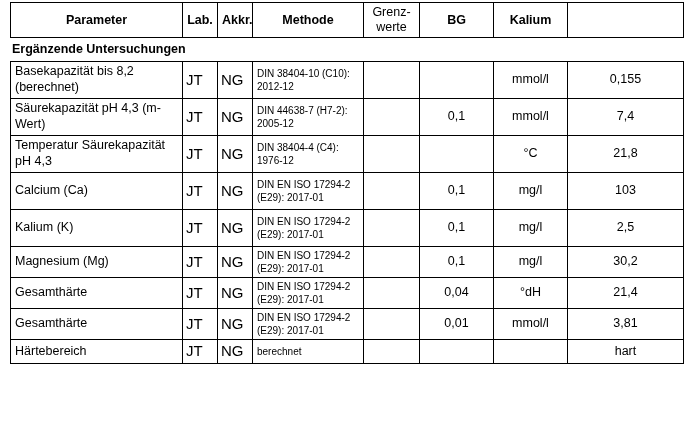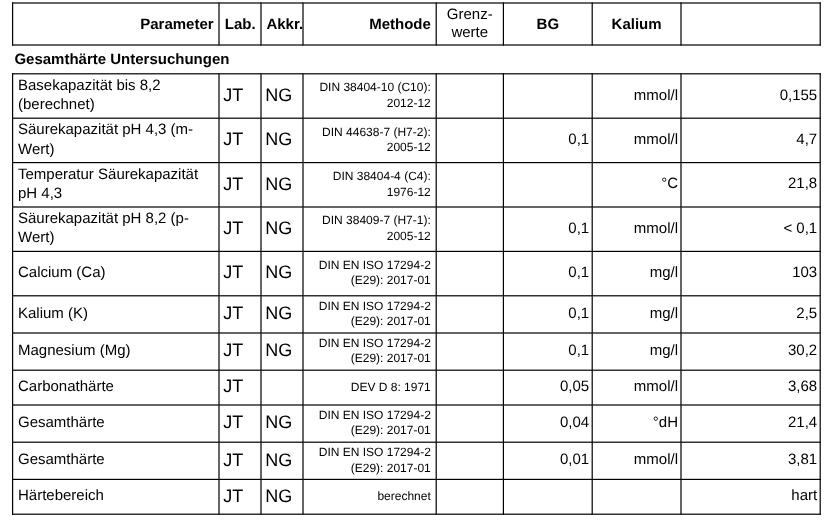--- a/index.html
+++ b/index.html
@@ -27,21 +27,21 @@
     border: 1px solid #000;
     vertical-align: middle;
     overflow: hidden;
   }
 
   
   .head-tbl tr { height: 34px; }
   .head-tbl th {
     font-size: 12.5px;
     font-weight: bold;
-    text-align: right;
+    text-align: center;
     padding: 2px 4px;
     line-height: 1.2;
   }
   .head-tbl th.center { text-align: center; padding: 2px 2px; }
   .head-tbl th.normal { font-weight: normal; white-space: pre-line; }
 
   
   .section-title {
     height: 23px;
     line-height: 22px;
@@ -57,23 +57,22 @@
     padding: 2px 4px;
   }
   .body-tbl td.lab, .body-tbl td.akkr {
     font-size: 15px;
     padding: 2px 3px;
   }
   .body-tbl td.methode {
     font-size: 10px;
     line-height: 1.3;
     padding: 2px 4px;
-    text-align: right;
-  }
-  .body-tbl td.center { text-align: right; padding: 2px 2px; }
+  }
+  .body-tbl td.center { text-align: center; padding: 2px 2px; }
 
   
   .body-tbl tr:nth-child(-n+5)            { height: 37px; }
   .body-tbl tr:nth-child(n+6):nth-child(-n+8) { height: 29px; }
   .body-tbl tr:nth-child(9)               { height: 21px; }
   .body-tbl tr:nth-child(10),
   .body-tbl tr:nth-child(11)              { height: 29px; }
   .body-tbl tr:nth-child(12)              { height: 22px; } 
 </style>
 </head>
@@ -101,21 +100,21 @@
           <th>Methode</th>
           <th class="center normal">Grenz-
 werte</th>
           <th class="center">BG</th>
           <th class="center">Kalium</th>
           <th class="center"></th>
         </tr>
       </tbody>
     </table>
 
-    <div class="section-title">Gesamthärte Untersuchungen</div>
+    <div class="section-title">Ergänzende Untersuchungen</div>
 
     <table class="tbl body-tbl">
       <colgroup>
         <col style="width:172px">
           <col style="width:35px">
           <col style="width:35px">
           <col style="width:111px">
         <col style="width:56px">
           <col style="width:74px">
           <col style="width:74px">
@@ -135,44 +134,34 @@
   </tr>
 
   <tr>
     <td class="param">Säurekapazität pH 4,3 (m-Wert)</td>
     <td class="lab">JT</td>
     <td class="akkr">NG</td>
     <td class="methode">DIN 44638-7 (H7-2): 2005-12</td>
     <td class="center"></td>
     <td class="center">0,1</td>
     <td class="center">mmol/l</td>
-    <td class="center">4,7</td>
+    <td class="center">7,4</td>
   </tr>
 
   <tr>
     <td class="param">Temperatur Säurekapazität pH 4,3</td>
     <td class="lab">JT</td>
     <td class="akkr">NG</td>
     <td class="methode">DIN 38404-4 (C4): 1976-12</td>
     <td class="center"></td>
     <td class="center"></td>
     <td class="center">°C</td>
     <td class="center">21,8</td>
   </tr>
 
-  <tr>
-    <td class="param">Säurekapazität pH 8,2 (p-Wert)</td>
-    <td class="lab">JT</td>
-    <td class="akkr">NG</td>
-    <td class="methode">DIN 38409-7 (H7-1): 2005-12</td>
-    <td class="center"></td>
-    <td class="center">0,1</td>
-    <td class="center">mmol/l</td>
-    <td class="center">&lt; 0,1</td>
-  </tr>
 
 
   <tr>
     <td class="param">Calcium (Ca)</td>
     <td class="lab">JT</td>
     <td class="akkr">NG</td>
     <td class="methode">DIN EN ISO 17294-2 (E29): 2017-01</td>
     <td class="center"></td>
     <td class="center">0,1</td>
     <td class="center">mg/l</td>
@@ -194,30 +183,20 @@
     <td class="param">Magnesium (Mg)</td>
     <td class="lab">JT</td>
     <td class="akkr">NG</td>
     <td class="methode">DIN EN ISO 17294-2 (E29): 2017-01</td>
     <td class="center"></td>
     <td class="center">0,1</td>
     <td class="center">mg/l</td>
     <td class="center">30,2</td>
   </tr>
 
-  <tr>
-    <td class="param">Carbonathärte</td>
-    <td class="lab">JT</td>
-    <td class="akkr"></td>
-    <td class="methode">DEV D 8: 1971</td>
-    <td class="center"></td>
-    <td class="center">0,05</td>
-    <td class="center">mmol/l</td>
-    <td class="center">3,68</td>
-  </tr>
 
   <tr>
     <td class="param">Gesamthärte</td>
     <td class="lab">JT</td>
     <td class="akkr">NG</td>
     <td class="methode">DIN EN ISO 17294-2 (E29): 2017-01</td>
     <td class="center"></td>
     <td class="center">0,04</td>
     <td class="center">°dH</td>
     <td class="center">21,4</td>

